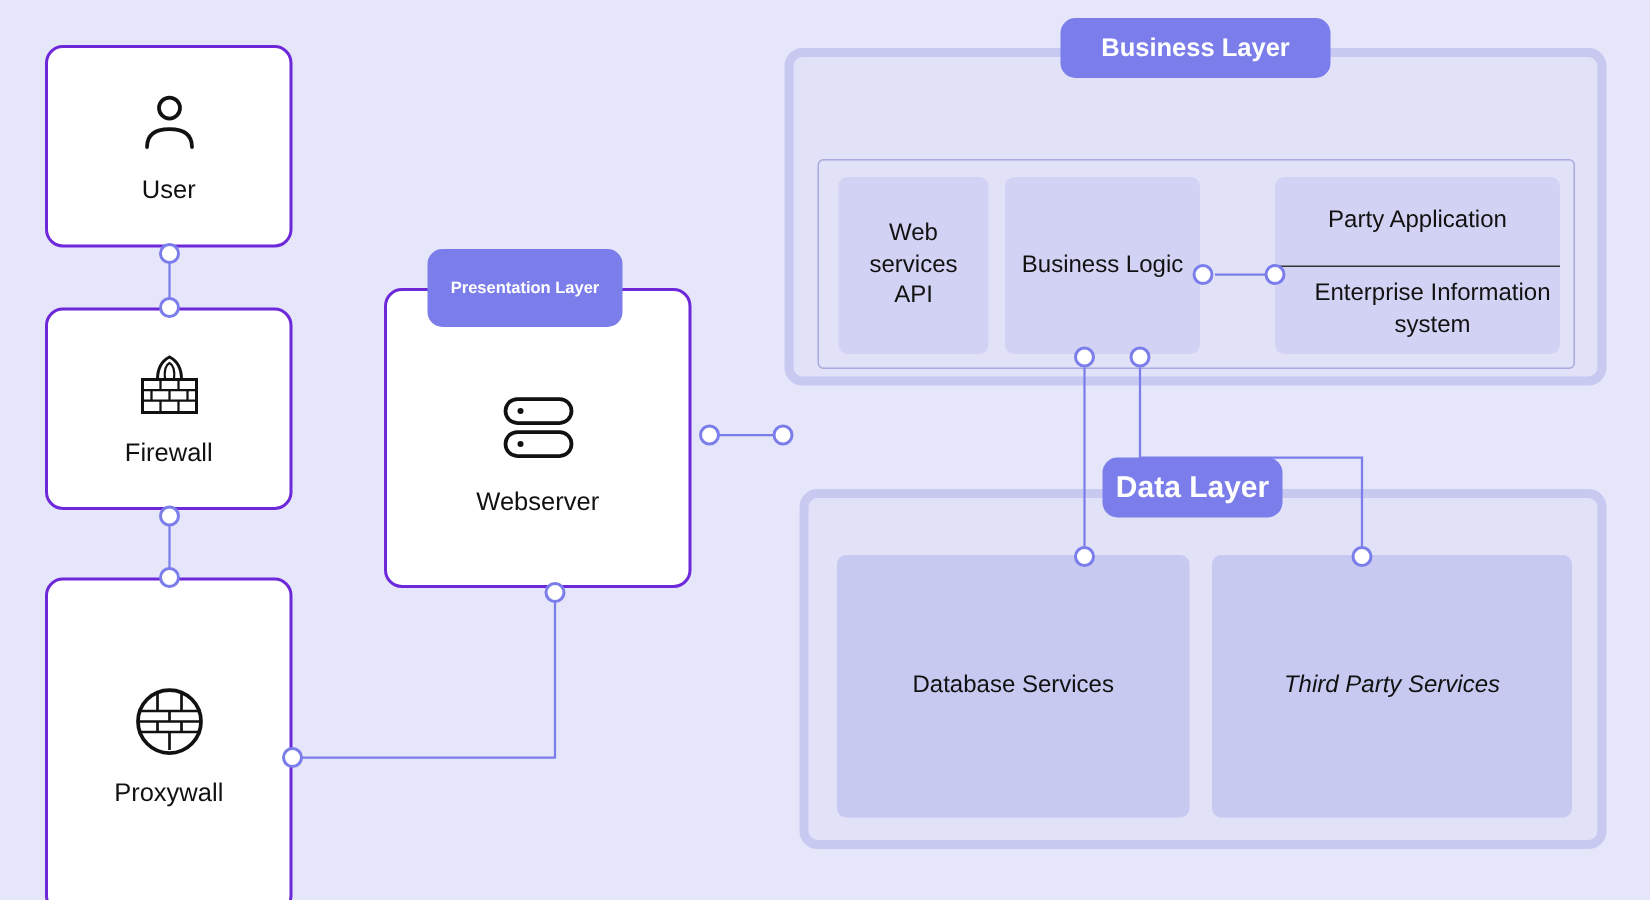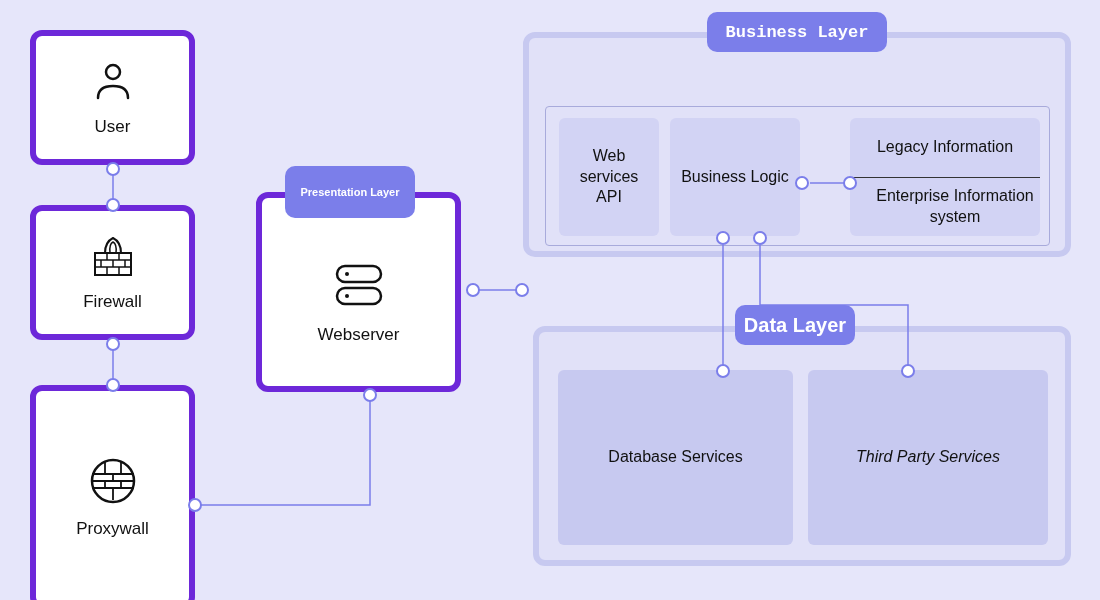--- a/index.html
+++ b/index.html
@@ -7,21 +7,21 @@
     width: 1100px;
     height: 600px;
     background: #e6e6fa;
     font-family: -apple-system, BlinkMacSystemFont, "Segoe UI", Arial, sans-serif;
     position: relative;
     overflow: hidden;
   }
   .node-box {
     position: absolute;
     background: #ffffff;
-    border: 6px solid #6d28d9;
+    border: 2px solid #6d28d9;
     border-radius: 12px;
     display: flex;
     flex-direction: column;
     align-items: center;
     justify-content: center;
     text-align: center;
     color: #111;
     font-size: 17px;
   }
   .node-label { margin-top: 8px; }
@@ -155,38 +155,38 @@
     <svg width="60" height="52" viewBox="0 0 60 52">
       <rect x="8" y="6" width="44" height="16" rx="8" fill="none" stroke="#111" stroke-width="2.5"></rect>
       <circle cx="18" cy="14" r="2" fill="#111"></circle>
       <rect x="8" y="28" width="44" height="16" rx="8" fill="none" stroke="#111" stroke-width="2.5"></rect>
       <circle cx="18" cy="36" r="2" fill="#111"></circle>
     </svg>
   </span>
   <span class="node-label">Webserver</span>
 </div>
 
-<div class="layer-badge" style="left:707px; top:12px; width:180px; height:40px; font-size:17px;font-family:Liberation Mono, monospace;">
+<div class="layer-badge" style="left:707px; top:12px; width:180px; height:40px; font-size:17px;">
   <span>Business Layer</span>
 </div>
 
 <div class="big-layer" style="left:523px; top:32px; width:548px; height:225px;"></div>
 
 <div style="position:absolute; left:545px; top:106px; width:505px; height:140px; border:1.5px solid #a8aadb; border-radius:4px;"></div>
 
 <div class="inner-box" style="left:559px; top:118px; width:100px; height:118px; background:#d2d3f4;">
   <span style="padding:0 20px;">Web services API</span>
 </div>
 
 <div class="inner-box" style="left:670px; top:118px; width:130px; height:118px; background:#d2d3f4;">
   <span style="padding:0 6px;">Business Logic</span>
 </div>
 
 <div class="inner-box" style="left:850px; top:118px; width:190px; height:118px; background:#d2d3f4; flex-direction:column;">
-  <div style="flex:1; display:flex; align-items:center; justify-content:center; width:100%; padding:0 6px;">Legacy Information</div>
+  <div style="flex:1; display:flex; align-items:center; justify-content:center; width:100%; padding:0 6px;">Party Application</div>
   <div class="divider" style="position:static; width:100%;"></div>
   <div style="flex:1; display:flex; align-items:center; justify-content:center; width:100%; padding:0 6px;margin-left:20px;">Enterprise Information system</div>
 </div>
 
 <div class="layer-badge" style="left:735px; top:305px; width:120px; height:40px; font-size:20px;">
   <span>Data Layer</span>
 </div>
 
 <div class="big-layer" style="left:533px; top:326px; width:538px; height:240px;"></div>
 

